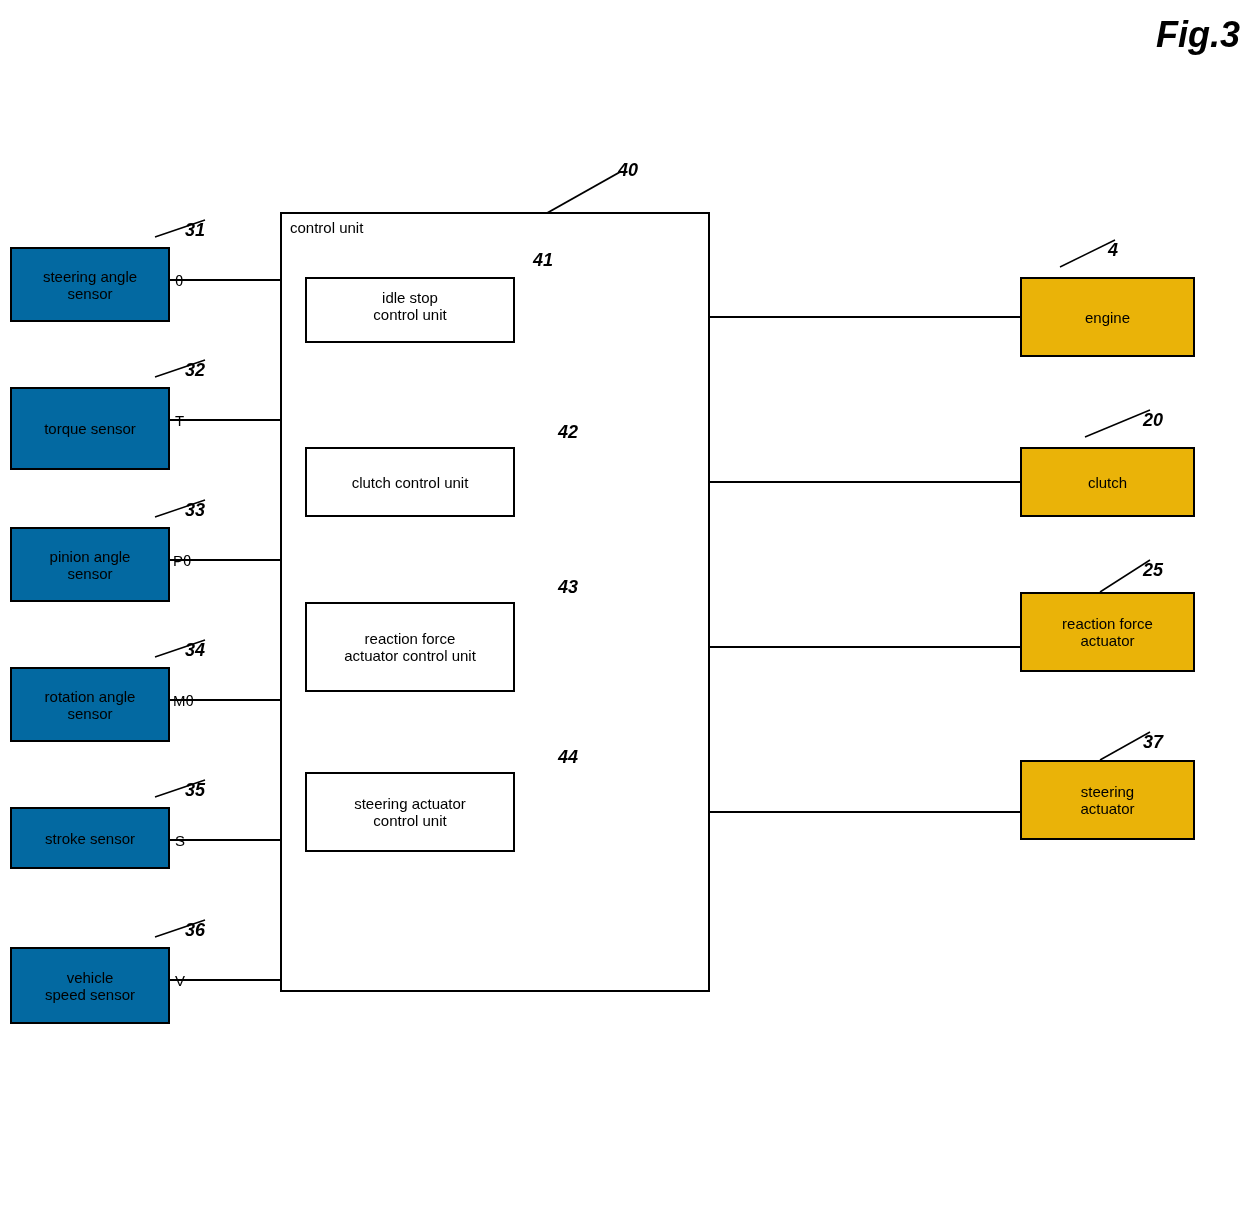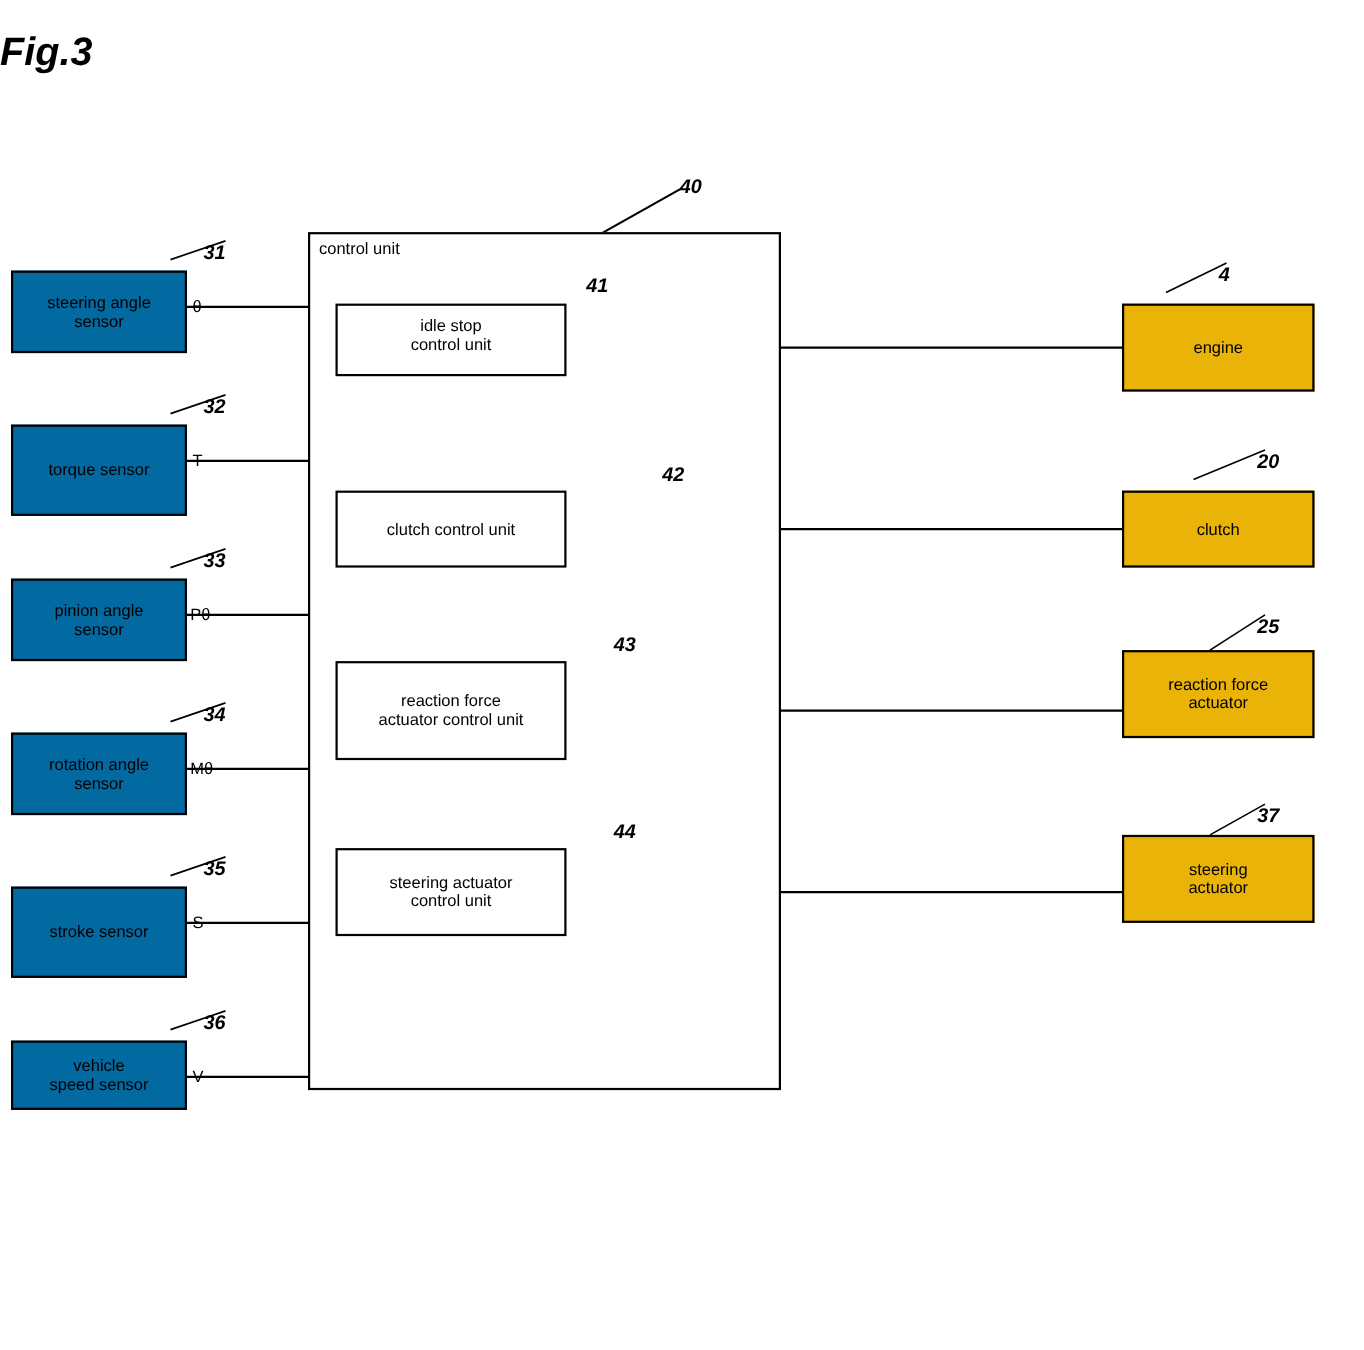--- a/index.html
+++ b/index.html
@@ -6,26 +6,26 @@
     body {
       background: #fff;
       font-family: Arial, sans-serif;
       width: 1240px;
       height: 1227px;
       overflow: hidden;
       position: relative;
     }
 
     .page-title {
-      text-align: left;
+      text-align: right;
       font-size: 36px;
       font-weight: bold;
       font-style: italic;
-      padding-top: 26px;
-      margin-bottom: 23px;
+      padding-top: 14px;
+      margin-bottom: 36px;
     }
 
     .diagram-container {
       position: relative;
       width: 1240px;
       height: 1150px;
     }
 
     
     .sensor-box {
@@ -160,41 +160,41 @@
   </div>
   <span class="ref-num" style="position:absolute; left:185px; top:408px;">33</span>
   <span style="position:absolute; left:173px; top:460px; font-size:15px;">Pθ</span>
 
   <div class="sensor-box" style="left:10px; top:575px; height:75px; display:flex; align-items:center; justify-content:center;">
     <span>rotation angle<br>sensor</span>
   </div>
   <span class="ref-num" style="position:absolute; left:185px; top:548px;">34</span>
   <span style="position:absolute; left:173px; top:600px; font-size:15px;">Mθ</span>
 
-  <div class="sensor-box" style="left:10px; top:715px; height:83px; display:flex; align-items:center; justify-content:center;">
+  <div class="sensor-box" style="left:10px; top:715px; height:62px; display:flex; align-items:center; justify-content:center;">
     <span>stroke sensor</span>
   </div>
   <span class="ref-num" style="position:absolute; left:185px; top:688px;">35</span>
   <span style="position:absolute; left:175px; top:740px; font-size:15px;">S</span>
 
-  <div class="sensor-box" style="left:10px; top:855px; height:63px; display:flex; align-items:center; justify-content:center;">
+  <div class="sensor-box" style="left:10px; top:855px; height:77px; display:flex; align-items:center; justify-content:center;">
     <span>vehicle<br>speed sensor</span>
   </div>
   <span class="ref-num" style="position:absolute; left:185px; top:828px;">36</span>
   <span style="position:absolute; left:175px; top:880px; font-size:15px;">V</span>
 
   <div class="sub-unit-box" style="left:305px; top:185px; height:66px; display:flex; align-items:flex-start; justify-content:center;">
     <span>idle stop<br>control unit</span>
   </div>
   <span class="ref-num" style="position:absolute; left:533px; top:158px;">41</span>
 
   <div class="sub-unit-box" style="left:305px; top:355px; height:70px; display:flex; align-items:center; justify-content:center;">
     <span>clutch control unit</span>
   </div>
-  <span class="ref-num" style="position:absolute; left:558px; top:330px;margin-left:44px;">42</span>
+  <span class="ref-num" style="position:absolute; left:558px; top:330px;">42</span>
 
   <div class="sub-unit-box" style="left:305px; top:510px; height:90px; display:flex; align-items:center; justify-content:center;">
     <span>reaction force<br>actuator control unit</span>
   </div>
   <span class="ref-num" style="position:absolute; left:558px; top:485px;">43</span>
 
   <div class="sub-unit-box" style="left:305px; top:680px; height:80px; display:flex; align-items:center; justify-content:center;">
     <span>steering actuator<br>control unit</span>
   </div>
   <span class="ref-num" style="position:absolute; left:558px; top:655px;">44</span>

